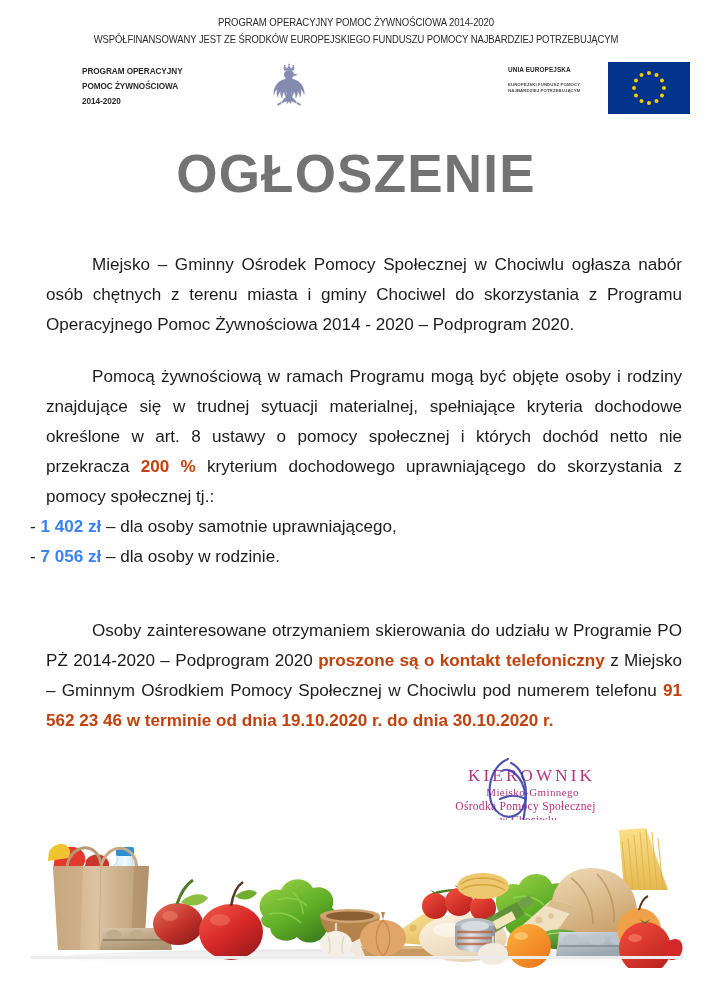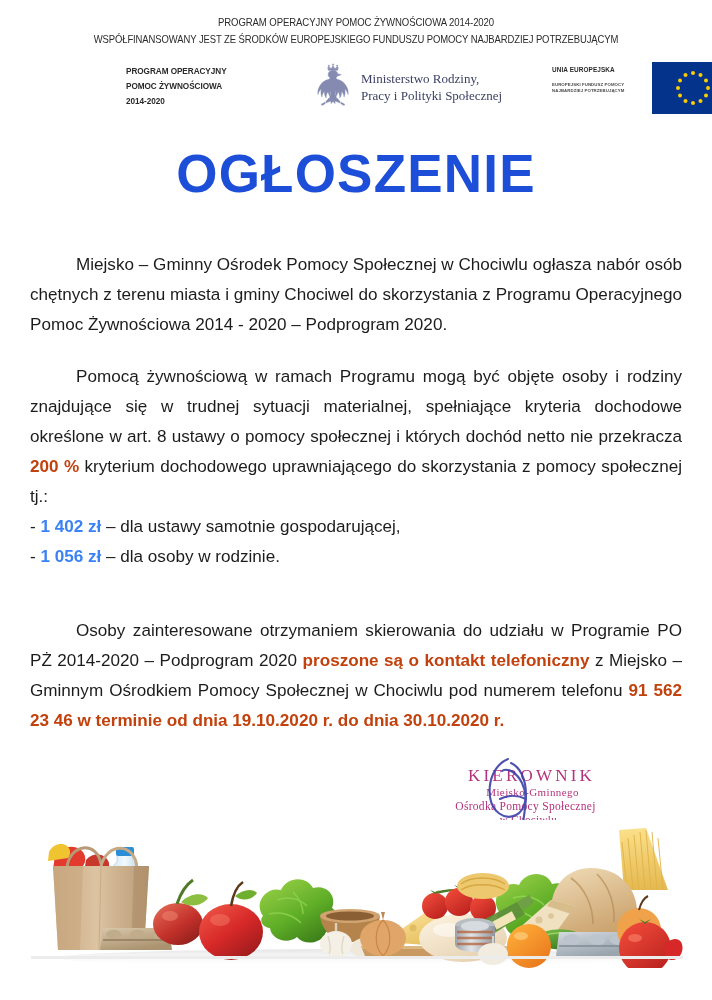--- a/index.html
+++ b/index.html
@@ -48,21 +48,20 @@
     transform: scaleX(0.92);
   }
 
   
   .logo-row {
     position: absolute;
     top: 58px;
     left: 0;
     width: 620px;
     height: 62px;
-    margin-left: 44px;
   }
 
   
   .logo-fead {
     position: absolute;
     left: 82px;
     top: 6px;
     width: 170px;
   }
   .logo-fead div {
@@ -142,32 +141,32 @@
   .title {
     position: absolute;
     top: 143px;
     left: 0;
     width: 712px;
     text-align: center;
     font-family: "Liberation Sans", sans-serif;
     font-weight: bold;
     font-size: 53px;
     letter-spacing: 1.2px;
-    color: #1d4ed8;
+    color: #737373;
   }
 
   
   .body-wrap {
     position: absolute;
     top: 250px;
     left: 30px;
     width: 652px;
   }
   p.para {
-    margin: 0 0 0 0;
+    margin: 0 0 0 16px;
     text-align: justify;
     text-justify: inter-word;
     font-size: 17.1px;
     line-height: 30px;
     color: #1c1c1c;
     text-indent: 46px;
   }
   .gap { height: 22px; }
   .amount-line {
     font-size: 17.1px;
@@ -289,24 +288,20 @@
           <path d="M24 25 c-5 1 -9.5 4 -12.5 8.5 c-3 4.5 -4 9.5 -3.2 13.5 c0.6 -3 2.4 -6 4.8 -8 c-1 4 -0.6 8.4 1 11.6 c0.2 -3.4 1.6 -6.4 3.6 -8.6 c-0.4 3.8 0.6 7.4 2.6 9.8 c-0.2 -3.4 0.8 -6.6 2.6 -9 c0.4 3.2 1.8 6 3.8 7.8 c-1 -3 -1 -6.2 0 -9 z"></path>
 
           <path d="M36 25 c5 1 9.5 4 12.5 8.5 c3 4.5 4 9.5 3.2 13.5 c-0.6 -3 -2.4 -6 -4.8 -8 c1 4 0.6 8.4 -1 11.6 c-0.2 -3.4 -1.6 -6.4 -3.6 -8.6 c0.4 3.8 -0.6 7.4 -2.6 9.8 c0.2 -3.4 -0.8 -6.6 -2.6 -9 c-0.4 3.2 -1.8 6 -3.8 7.8 c1 -3 1 -6.2 0 -9 z"></path>
 
           <path d="M26 48 l-3 10 l4 -2 l0 4 l3 -3 l3 3 l0 -4 l4 2 l-3 -10 z"></path>
 
           <path d="M24 52 l-5 6 l2 1 l4 -4 z M36 52 l5 6 l-2 1 l-4 -4 z"></path>
           <path d="M18 58 l-5 3 l1 1.6 l5 -2.6 z M42 58 l5 3 l-1 1.6 l-5 -2.6 z"></path>
         </g>
       </svg>
-      <div class="ministry-text">
-        <div>Ministerstwo Rodziny,</div>
-        <div>Pracy i Polityki Społecznej</div>
-      </div>
     </div>
 
     <div class="logo-eu">
       <div class="eu-text">
         <div class="eu-title">UNIA EUROPEJSKA</div>
         <div class="eu-sub">
           <div>EUROPEJSKI FUNDUSZ POMOCY</div>
           <div>NAJBARDZIEJ POTRZEBUJĄCYM</div>
         </div>
       </div>
@@ -335,23 +330,23 @@
   <div class="title">OGŁOSZENIE</div>
 
   <div class="body-wrap">
 
     <p class="para">Miejsko – Gminny Ośrodek Pomocy Społecznej w Chociwlu ogłasza nabór osób chętnych z terenu miasta i gminy Chociwel do skorzystania z Programu Operacyjnego Pomoc Żywnościowa 2014 - 2020 – Podprogram 2020.</p>
 
     <div class="gap"></div>
 
     <p class="para"><span>Pomocą żywnościową w ramach Programu mogą być objęte osoby i rodziny znajdujące się w trudnej sytuacji materialnej, spełniające kryteria dochodowe określone w art. 8 ustawy o pomocy społecznej i których dochód netto nie przekracza </span><span class="red-run">200 %</span><span> kryterium dochodowego uprawniającego do skorzystania z pomocy społecznej tj.:</span></p>
 
-    <div class="amount-line"><span>- </span><span class="red">1 402 zł</span><span> – dla ustawy samotnie gospodarującej,</span></div>
-
-    <div class="amount-line"><span>- </span><span class="red">1 056 zł</span><span> – dla osoby w rodzinie.</span></div>
+    <div class="amount-line"><span>- </span><span class="red">1 402 zł</span><span> – dla osoby samotnie uprawniającego,</span></div>
+
+    <div class="amount-line"><span>- </span><span class="red">7 056 zł</span><span> – dla osoby w rodzinie.</span></div>
 
     <div class="gap"></div>
 
 
     <div class="gap"></div>
 
     <p class="para"><span>Osoby zainteresowane otrzymaniem skierowania do udziału w Programie PO PŻ 2014-2020 – Podprogram 2020 </span><span class="red-run">proszone są o kontakt telefoniczny</span><span> z Miejsko – Gminnym Ośrodkiem Pomocy Społecznej w Chociwlu pod numerem telefonu </span><span class="red-run">91 562 23 46 w terminie od dnia 19.10.2020 r. do dnia 30.10.2020 r.</span></p>
   </div>
 
   <div class="stamp">

